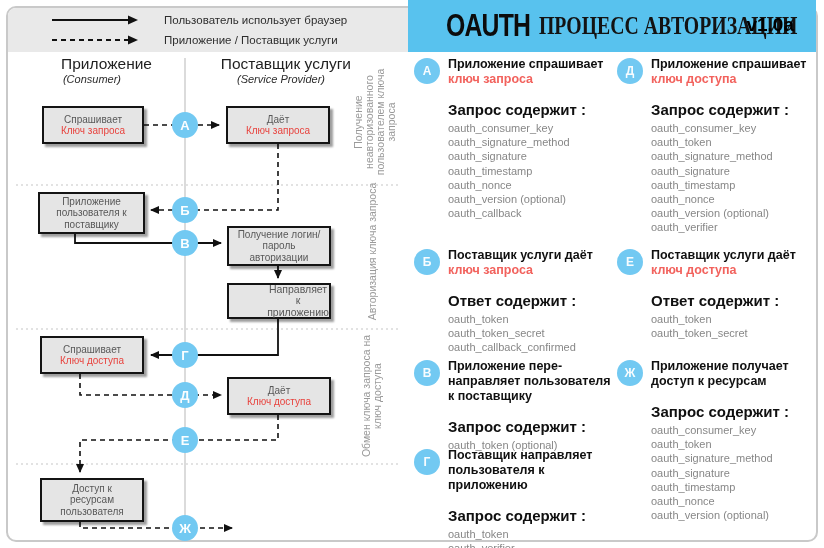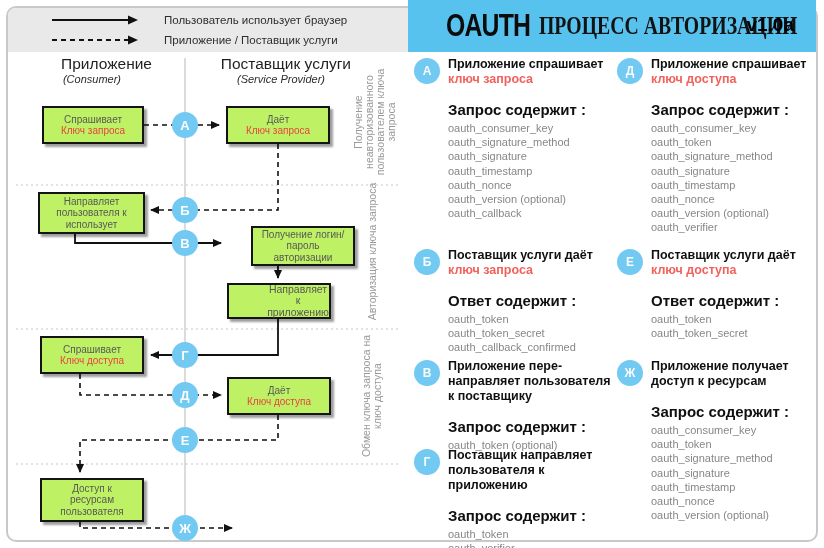--- a/index.html
+++ b/index.html
@@ -22,21 +22,21 @@
          transform:scaleX(0.8);transform-origin:left center;margin-left:38px;}
   .h-title{font-family:"Liberation Serif","DejaVu Serif",serif;font-weight:700;font-size:26px;
            color:#131313;white-space:nowrap;transform:scaleX(0.76);transform-origin:left center;
            margin-left:-12px;letter-spacing:0px;}
   .version{position:absolute;right:22px;top:14px;font-weight:900;font-size:19px;color:#000000;}
 
   
   .wires{position:absolute;left:0;top:0;width:824px;height:548px;pointer-events:none;}
   .col-title{position:absolute;text-align:right;font-size:15.5px;color:#1f1f1f;}
   .col-sub{position:absolute;text-align:center;font-size:11px;color:#2c2c2c;font-style:italic;}
-  .box{position:absolute;background:#bef264;border:2px solid #141414;
+  .box{position:absolute;background:#e5e5e5;border:2px solid #141414;
        box-shadow:3px 3px 2px rgba(0,0,0,0.38);
        display:flex;flex-direction:column;align-items:center;justify-content:center;
        text-align:center;font-size:10px;line-height:11.5px;color:#585858;padding:2px 6px;box-sizing:border-box;}
   .box .red{color:#e8433e;}
   .step-circle{position:absolute;width:26px;height:26px;border-radius:50%;background:#72c9f2;
                display:flex;align-items:center;justify-content:center;
                color:rgba(255,255,255,0.97);font-size:13px;font-weight:700;}
   .side-label{position:absolute;transform:rotate(-90deg);text-align:center;
               font-size:10.5px;line-height:11px;color:#9a9a9a;}
 
@@ -119,23 +119,23 @@
 
   <div class="box" style="left:42px;top:106px;width:102px;height:38px;">
     <span>Спрашивает</span>
     <span class="red">Ключ запроса</span>
   </div>
   <div class="box" style="left:226px;top:106px;width:104px;height:38px;">
     <span>Даёт</span>
     <span class="red">Ключ запроса</span>
   </div>
   <div class="box" style="left:38px;top:192px;width:107px;height:42px;">
-    <span>Направляет пользователя к использует</span>
-  </div>
-  <div class="box" style="left:227px;top:226px;width:104px;height:40px;margin-left:24px;">
+    <span>Приложение пользователя к поставщику</span>
+  </div>
+  <div class="box" style="left:227px;top:226px;width:104px;height:40px;">
     <span>Получение логин/пароль авторизации</span>
   </div>
   <div class="box" style="left:227px;top:283px;width:104px;height:36px;font-size:10.5px;padding-left:44px;">
     <span>Направляет к приложению</span>
   </div>
   <div class="box" style="left:40px;top:336px;width:104px;height:38px;">
     <span>Спрашивает</span>
     <span class="red">Ключ доступа</span>
   </div>
   <div class="box" style="left:227px;top:377px;width:104px;height:38px;">

